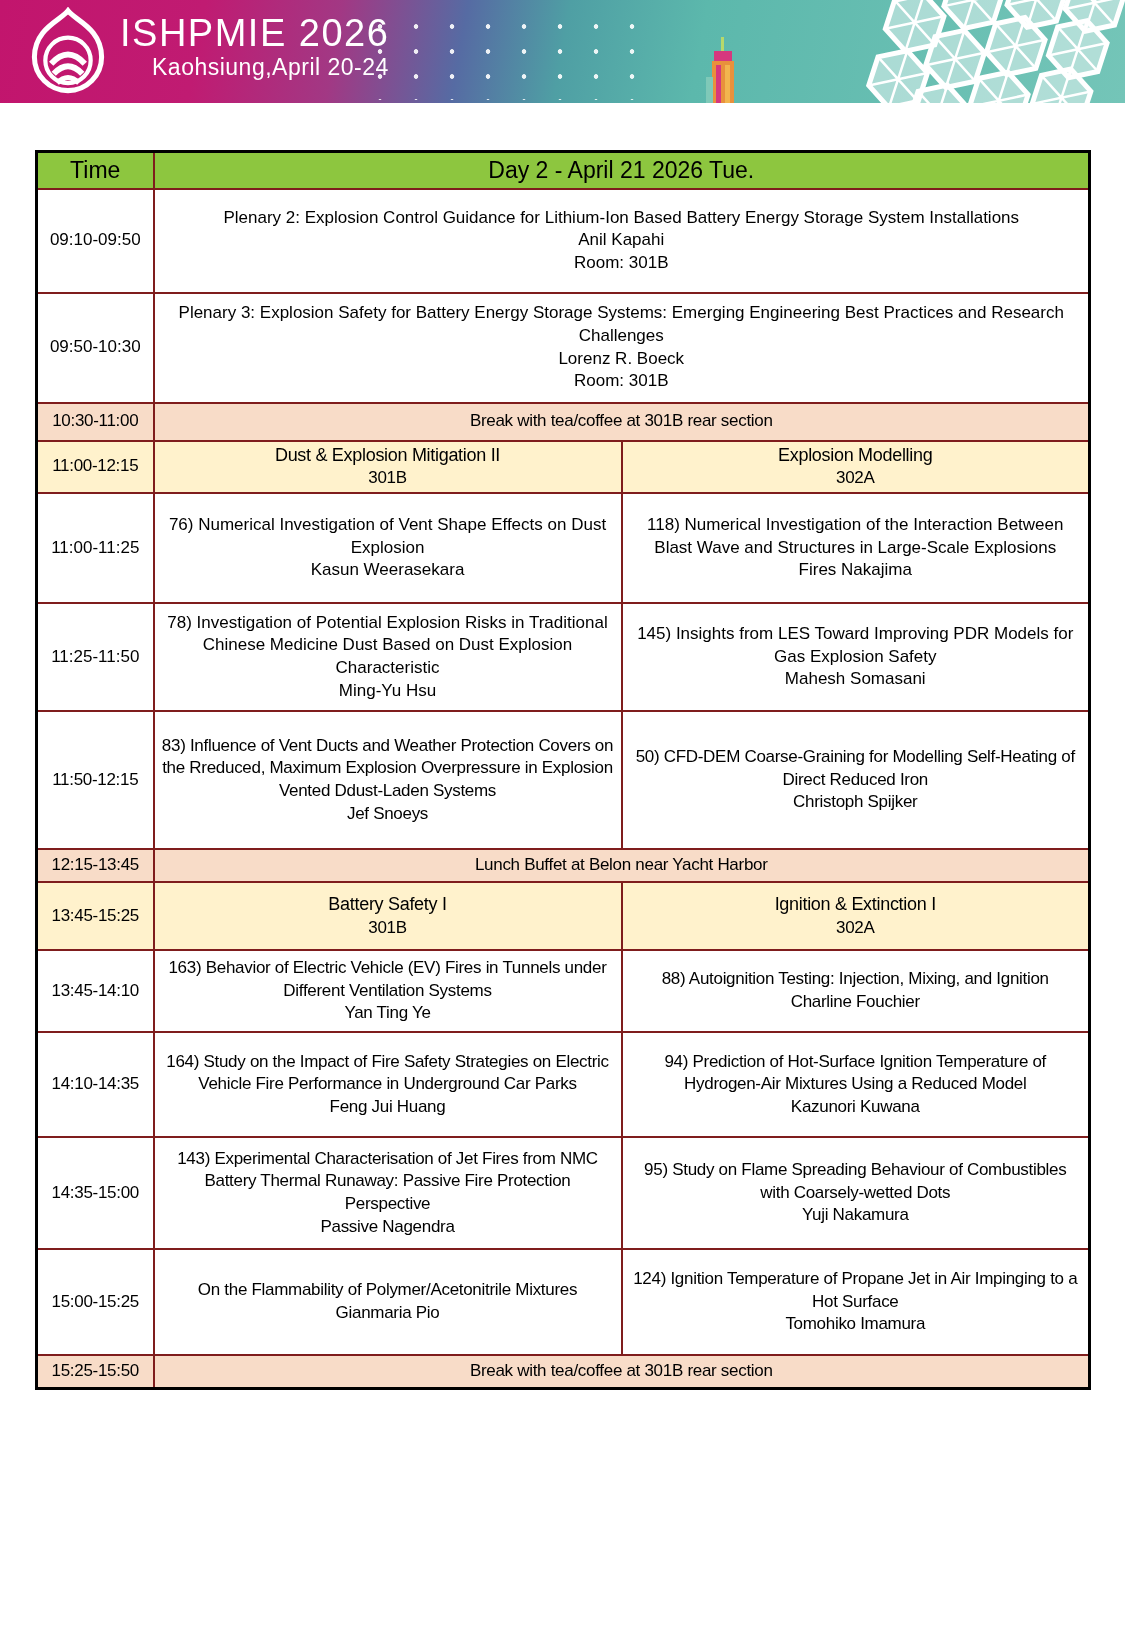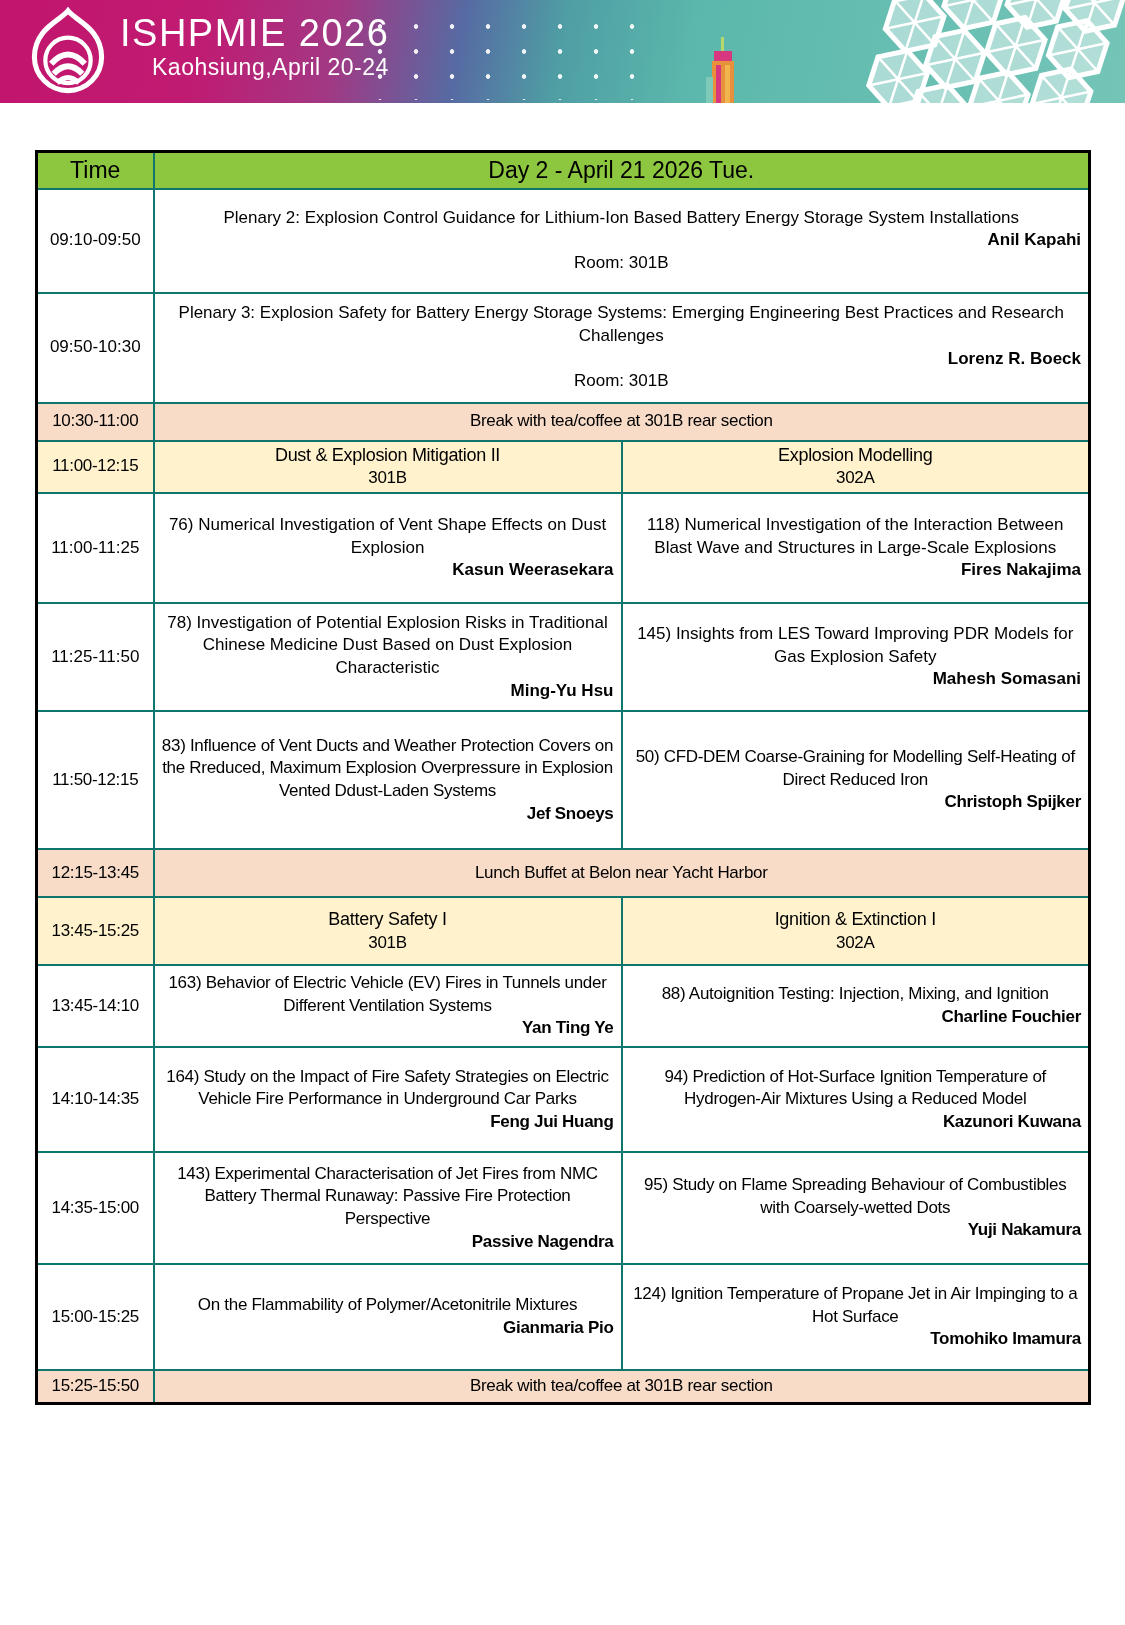--- a/index.html
+++ b/index.html
@@ -29,34 +29,34 @@
   .tower{position:absolute;left:688px;bottom:0;width:74px;height:66px;}
   .dome{position:absolute;right:-10px;top:-6px;width:320px;height:116px;}
 
   
   table.schedule{
     border-collapse:collapse;table-layout:fixed;
     width:1053px;margin:47px 0 0 35px;
     border:3px solid #000;
   }
   table.schedule td{
-    border:2px solid #0f766e;
+    border:2px solid #7f1d1d;
     text-align:center;vertical-align:middle;
     padding:2px 7px;
     font-size:17px;line-height:1.33;
   }
   tr.header-row td{
     background:#8DC63F;
     font-size:23px;line-height:1.1;
     padding:3px 4px;
   }
   td.time-cell{padding:2px 1px;font-size:17px;}
   .bg-peach{background:#F8DCC8;}
   .bg-cream{background:#FFF2CC;}
-  .speaker{font-weight:bold;text-align:right;}
+  .speaker{font-weight:normal;}
   .session-name{font-size:18px;}
   .cond{letter-spacing:-0.3px;}
 </style>
 </head>
 <body>
 
 <div class="banner">
   <svg class="logo" viewBox="0 0 100 104">
     <path d="M50 3 C58 14 90 24 90 58 a40 40 0 0 1 -80 0 C10 24 42 14 50 3 Z" fill="none" stroke="#ffffff" stroke-width="6"></path>
     <circle cx="50" cy="62" r="27" fill="none" stroke="#ffffff" stroke-width="5"></circle>
@@ -177,21 +177,21 @@
     <td>
       <div>83) Influence of Vent Ducts and Weather Protection Covers on the Rreduced, Maximum Explosion Overpressure in Explosion Vented Ddust-Laden Systems</div>
       <div class="speaker">Jef Snoeys</div>
     </td>
     <td>
       <div>50) CFD-DEM Coarse-Graining for Modelling Self-Heating of Direct Reduced Iron</div>
       <div class="speaker">Christoph Spijker</div>
     </td>
   </tr>
 
-  <tr class="cond" style="height:48px">
+  <tr class="cond" style="height:33px">
     <td class="time-cell bg-peach">12:15-13:45</td>
     <td colspan="2" class="bg-peach">Lunch Buffet at Belon near Yacht Harbor</td>
   </tr>
 
   <tr class="cond" style="height:68px">
     <td class="time-cell bg-cream">13:45-15:25</td>
     <td class="bg-cream">
       <div class="session-name">Battery Safety I</div>
       <div>301B</div>
     </td>

